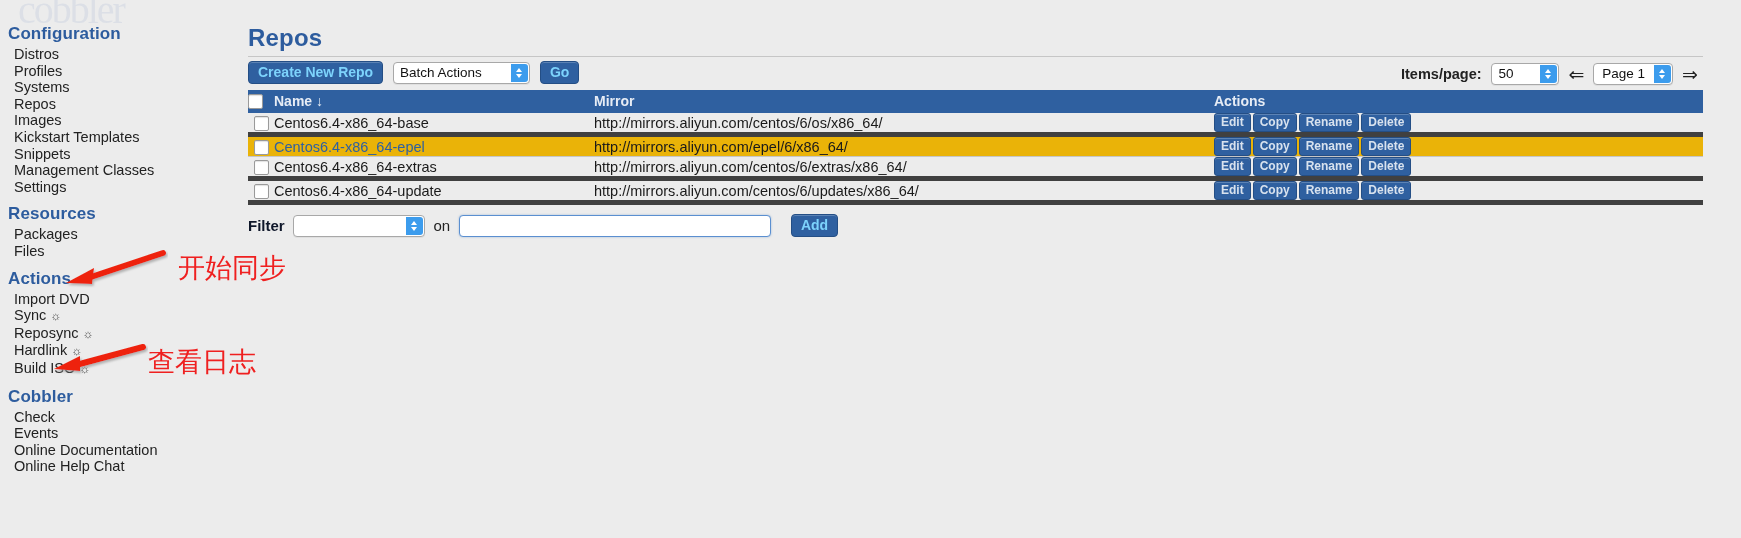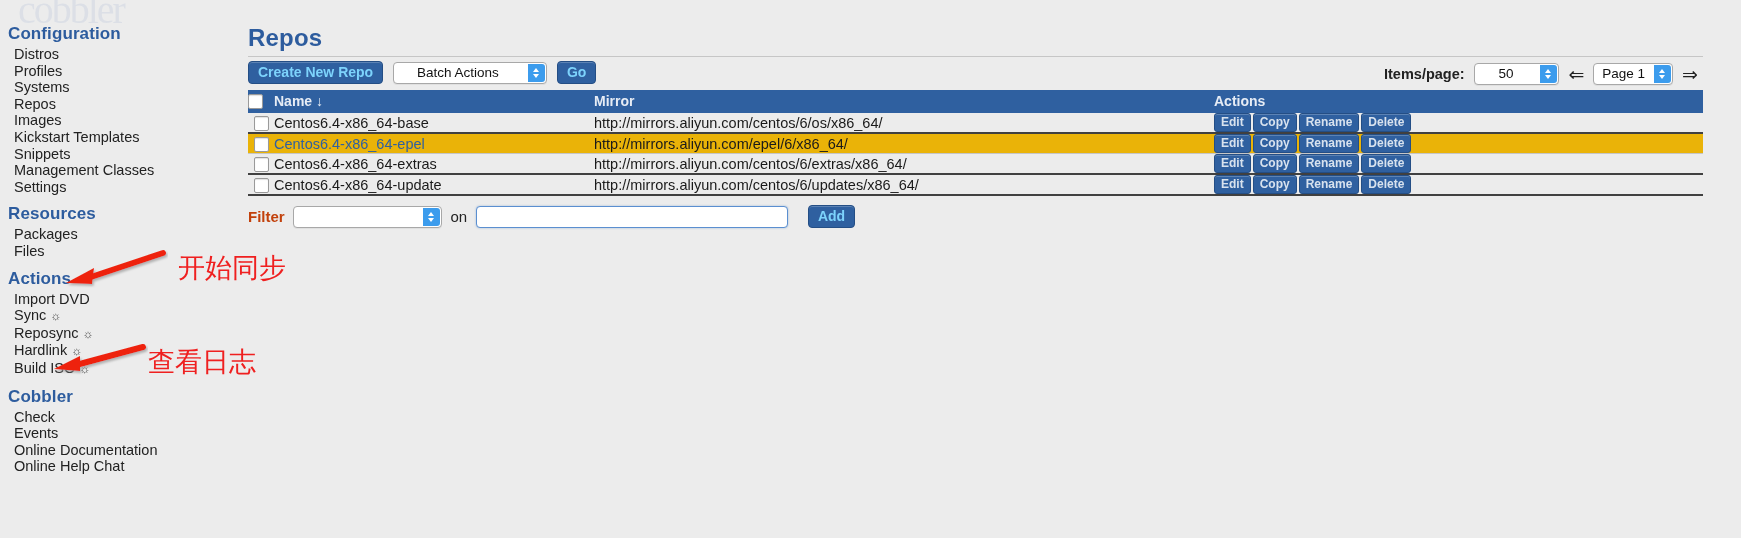--- a/index.html
+++ b/index.html
@@ -65,21 +65,21 @@
   .btn.small{
     font-size:12px;padding:1px 6px 2px 6px;border-radius:3px;
     color:#d8e2ee;
   }
   .select{
     display:inline-block;position:relative;
     background:#fff;border:1px solid #a8a8a8;border-radius:4px;
     height:20px;line-height:20px;
     vertical-align:middle;
     font-size:13.5px;color:#111;
-    padding:0 24px 0 23px;
+    padding:0 24px 0 6px;
     box-shadow:0 1px 0 rgba(0,0,0,.05);
     cursor:pointer;
   }
   .select .arrowbox{
     position:absolute;right:1px;top:1px;bottom:1px;width:17px;
     background:#3c9ced;border-radius:0 3px 3px 0;
   }
   .select .arrowbox:before{
     content:"";position:absolute;left:5px;top:4px;
     border-left:3.5px solid transparent;border-right:3.5px solid transparent;
@@ -103,41 +103,41 @@
     border-collapse:collapse;width:1455px;table-layout:fixed;
     margin-top:3px;
   }
   #repo-table thead th{
     background:#2f60a0;color:#e6ecf5;
     font-size:14px;font-weight:bold;
     text-align:left;height:20px;padding:1px 0 2px 0;
   }
   #repo-table tbody td{
     height:19px;font-size:14.5px;padding:0;
-    border-bottom:2px solid #404040;
+    border-bottom:5px solid #404040;
   }
   #repo-table tbody tr.alt td{background:#eab308;border-bottom:1px solid #c6c6c6;}
   .c-check{width:26px;text-align:center;}
   .c-name{width:320px;margin-top:12px;}
   .c-mirror{width:620px;}
   .c-actions{text-align:left;}
   .cb{
     display:inline-block;width:13px;height:13px;
     background:#fff;border:1px solid #9a9a9a;border-radius:2px;
     vertical-align:middle;cursor:pointer;
     box-shadow:inset 0 1px 1px rgba(0,0,0,.12);
   }
   a.rowlink{color:#2f60a0;text-decoration:none;}
   .actcell{white-space:nowrap;}
   .actcell .btn.small{margin-right:2px;}
   
   #filter-row{
     margin-top:9px;white-space:nowrap;
   }
-  .filter-label{font-weight:bold;font-size:15px;color:#c2410c;vertical-align:middle;margin-right:4px;}
+  .filter-label{font-weight:bold;font-size:15px;color:#0f172a;vertical-align:middle;margin-right:4px;}
   .on-label{font-size:15px;color:#222;vertical-align:middle;margin:0 5px;}
   #filter-select{width:100px;}
   #filter-text{
     display:inline-block;vertical-align:middle;
     width:310px;height:20px;
     background:#fff;border:1px solid #5b8fd0;border-radius:4px;
     box-shadow:0 0 2px rgba(70,130,200,.5);
   }
   
   .anno-text{

